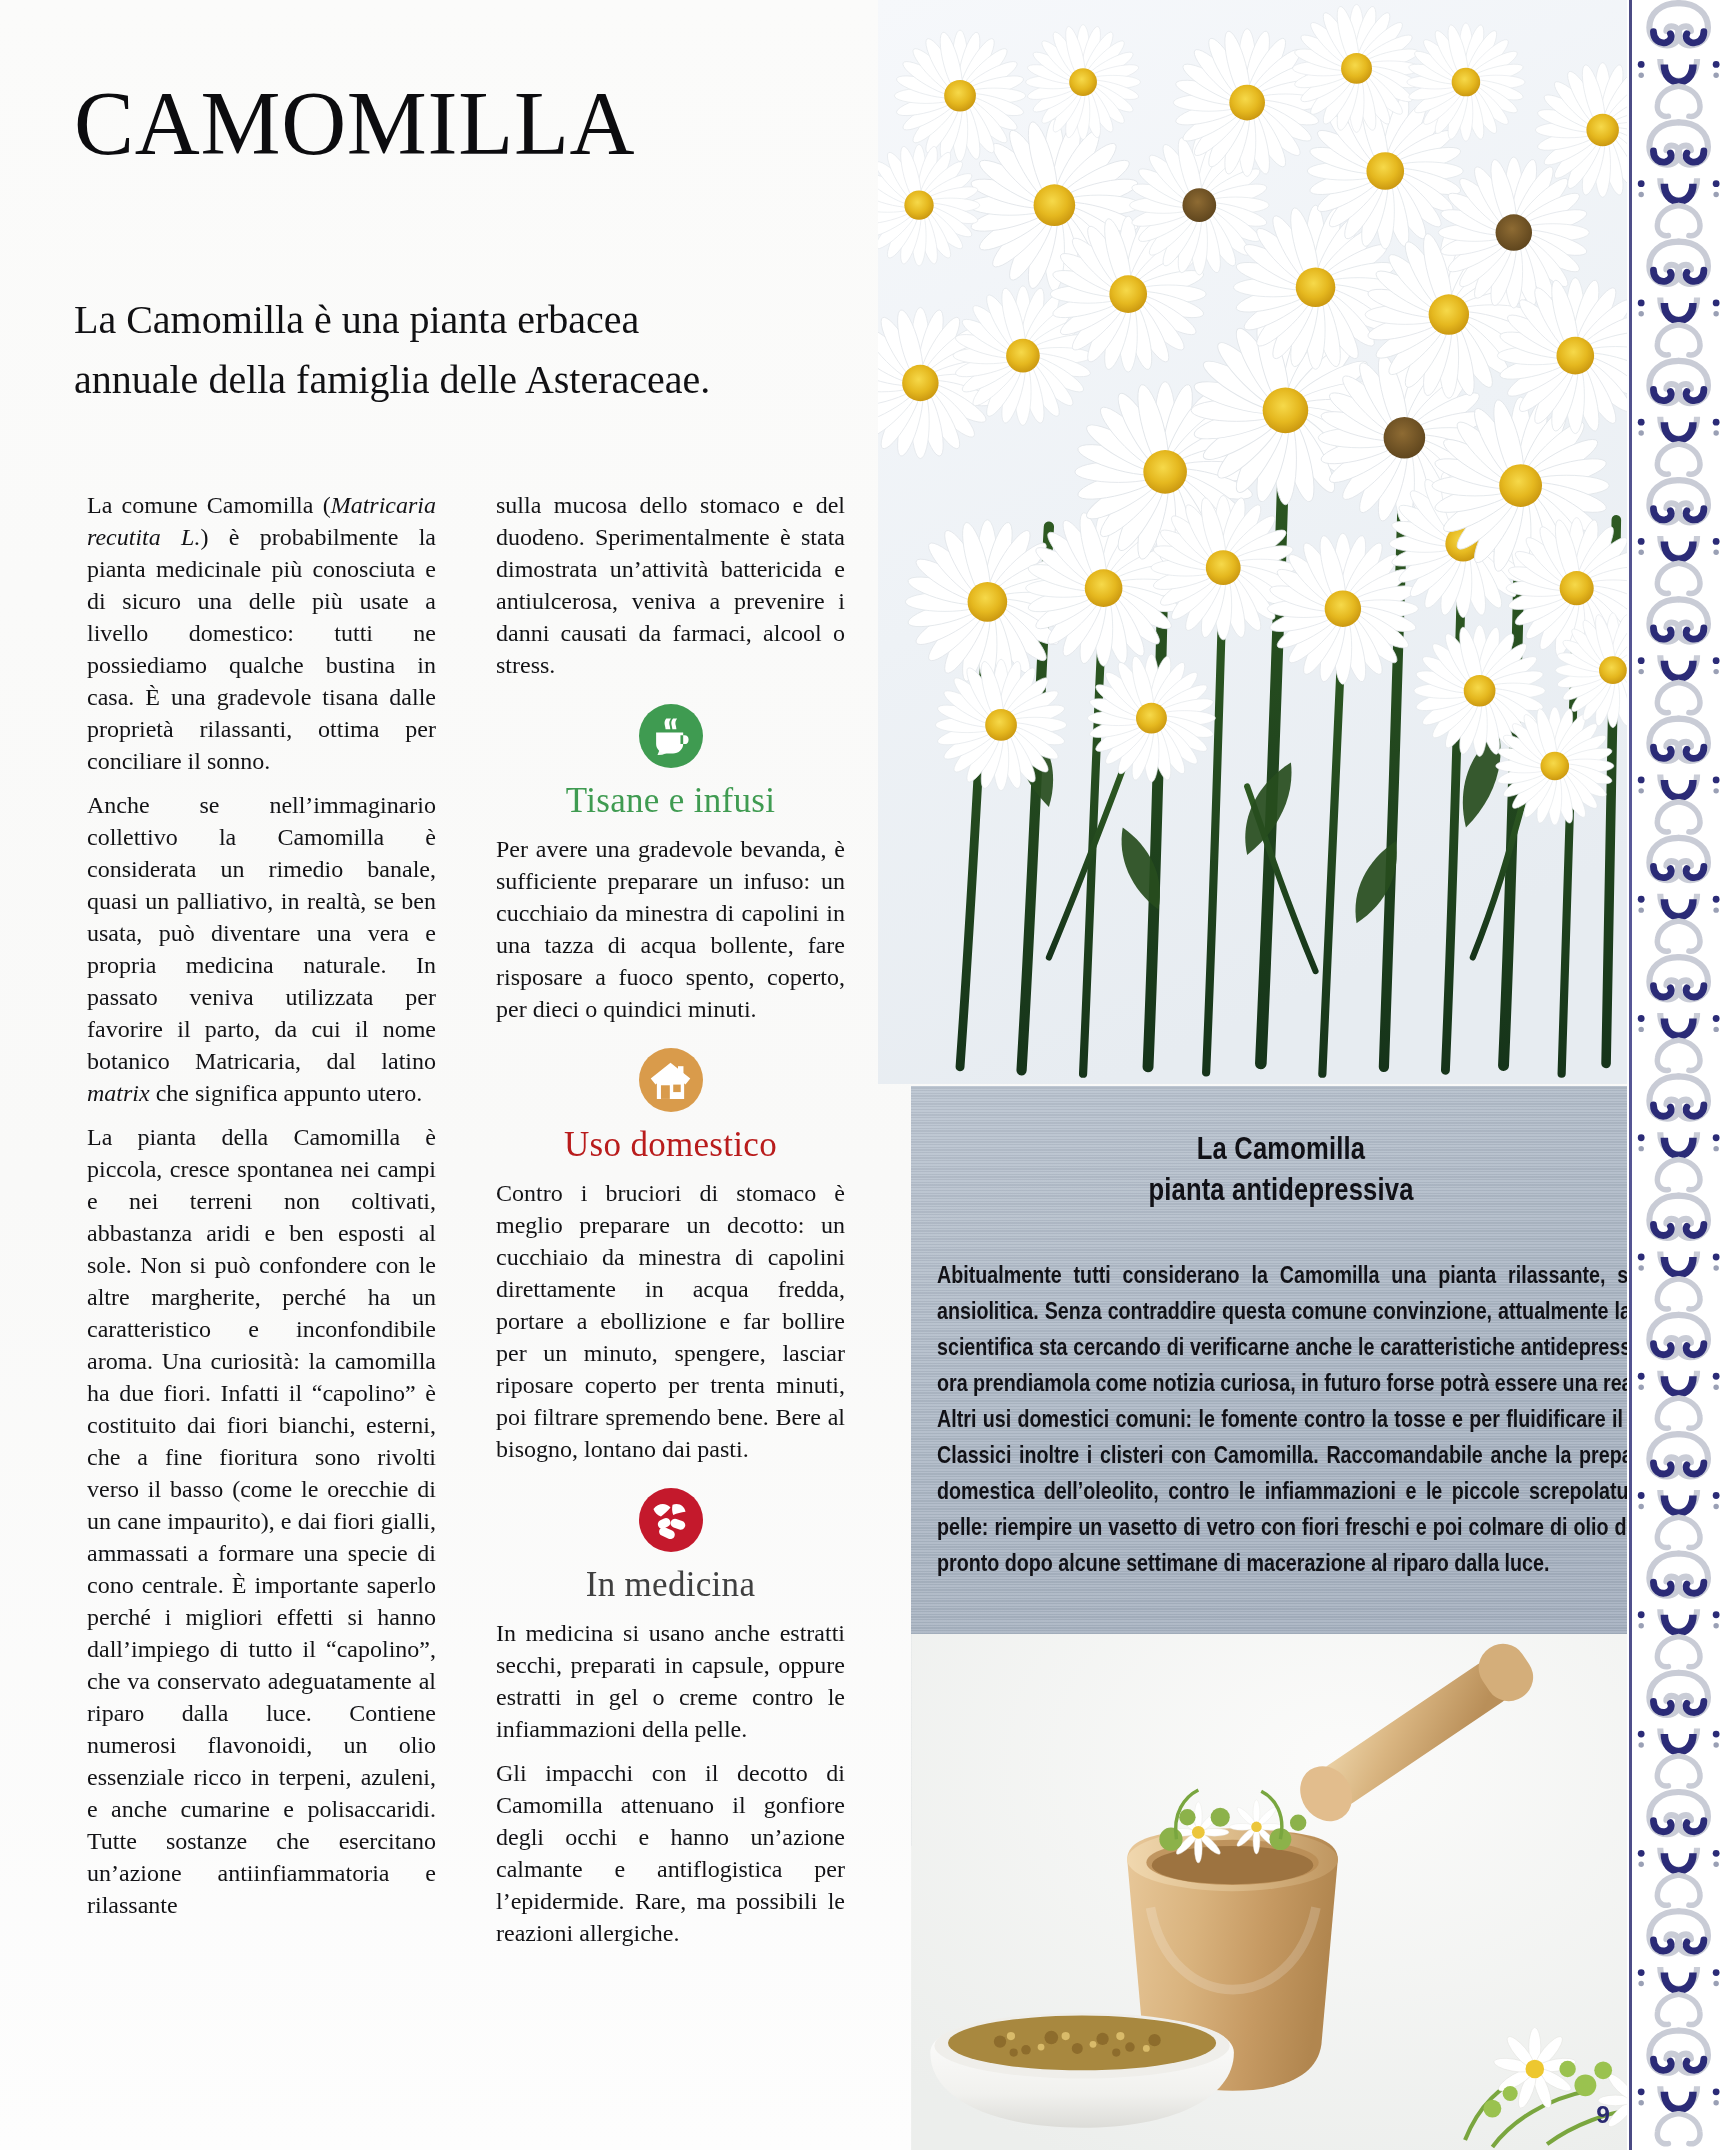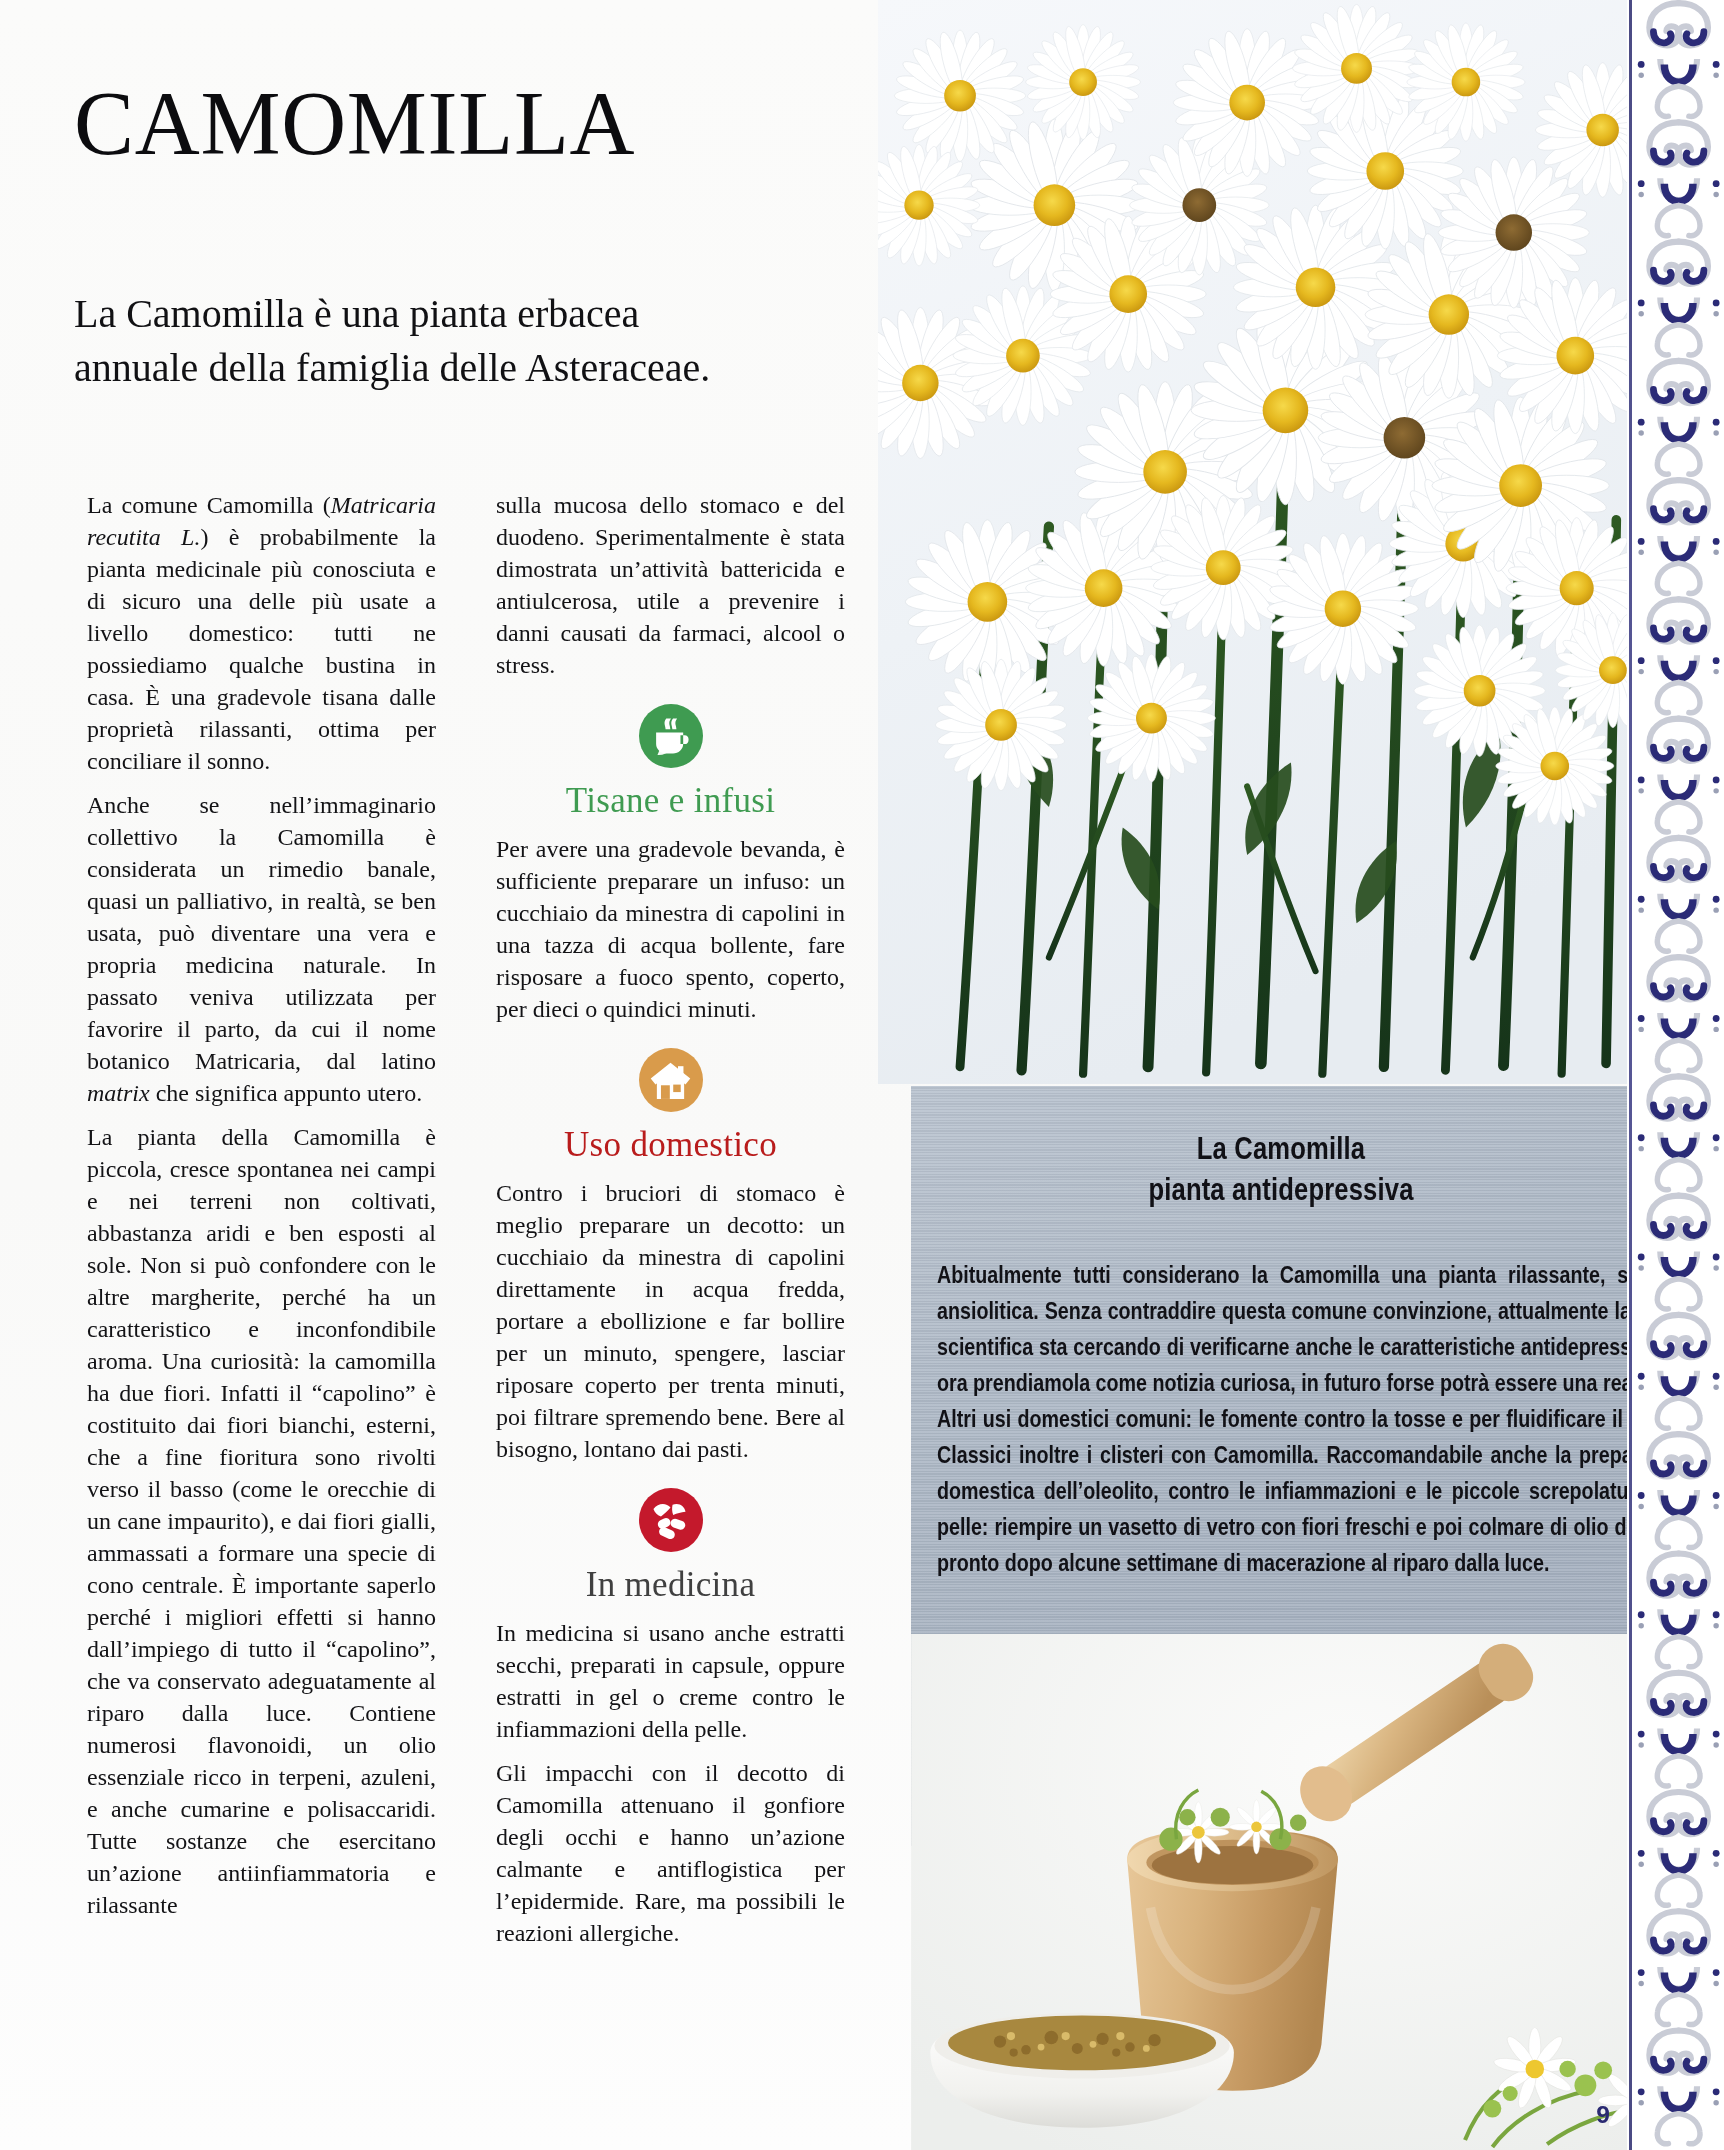--- a/index.html
+++ b/index.html
@@ -45,21 +45,21 @@
     letter-spacing:0.7px; color:#0c0c0f;
     font-weight:400;
   }
 
   
   #deck{
     position:absolute; left:74px; top:287px; width:766px;
     font-family:"Liberation Serif", serif;
     font-size:40px; line-height:1.35; color:#111114;
   }
-  #deck .l{ display:block; white-space:nowrap; }
+  #deck .l{ display:block; white-space:nowrap;margin-top:6px; }
 
   
   #flower-photo{
     position:absolute; left:878px; top:0px; width:752px; height:1084px;
     overflow:hidden;
     background:linear-gradient(175deg,#f4f6f9 0%,#eef1f5 45%,#e9edf1 100%);
   }
 
   
   .col{
@@ -1136,21 +1136,21 @@
     <span class="l">annuale della famiglia delle Asteraceae.</span>
   </div>
 
   <div class="col" id="col1">
     <p><span>La comune Camomilla (</span><i>Matricaria recutita L.</i><span>) è probabilmente la pianta medicinale più conosciuta e di sicuro una delle più usate a livello domestico: tutti ne possiediamo qualche bustina in casa. È una gradevole tisana dalle proprietà rilassanti, ottima per conciliare il sonno.</span></p>
     <p><span>Anche se nell’immaginario collettivo la Camomilla è considerata un rimedio banale, quasi un palliativo, in realtà, se ben usata, può diventare una vera e propria medicina naturale. In passato veniva utilizzata per favorire il parto, da cui il nome botanico Matricaria, dal latino </span><i>matrix</i><span> che significa appunto utero.</span></p>
     <p>La pianta della Camomilla è piccola, cresce spontanea nei campi e nei terreni non coltivati, abbastanza aridi e ben esposti al sole. Non si può confondere con le altre margherite, perché ha un caratteristico e inconfondibile aroma. Una curiosità: la camomilla ha due fiori. Infatti il “capolino” è costituito dai fiori bianchi, esterni, che a fine fioritura sono rivolti verso il basso (come le orecchie di un cane impaurito), e dai fiori gialli, ammassati a formare una specie di cono centrale. È importante saperlo perché i migliori effetti si hanno dall’impiego di tutto il “capolino”, che va conservato adeguatamente al riparo dalla luce. Contiene numerosi flavonoidi, un olio essenziale ricco in terpeni, azuleni, e anche cumarine e polisaccaridi. Tutte sostanze che esercitano un’azione antiinfiammatoria e rilassante</p>
   </div>
 
   <div class="col" id="col2">
-    <p>sulla mucosa dello stomaco e del duodeno. Sperimentalmente è stata dimostrata un’attività battericida e antiulcerosa, utile a prevenire i danni causati da farmaci, alcool o stress.</p>
+    <p>sulla mucosa dello stomaco e del duodeno. Sperimentalmente è stata dimostrata un’attività battericida e antiulcerosa, veniva a prevenire i danni causati da farmaci, alcool o stress.</p>
 
     <div class="sec-head">
       <span class="sec-badge badge-green">
         <svg width="46" height="46" viewBox="0 0 68 68" aria-hidden="true">
           <g fill="#ffffff">
             <path d="M27 8 c-5 6 -1 11 -1 16 l7 0 c0 -6 -4 -9 1 -16 z"></path>
             <path d="M37 8 c-5 6 -1 11 -1 16 l6 0 c0 -6 -4 -9 1 -16 z"></path>
             <path d="M12 29 l0 17 c0 8 7 14 15 14 l10 0 c8 0 15 -6 15 -14 l0 -17 z M48 33 l6 0 c4 0 6 3 6 6 c0 4 -2 7 -6 7 l-6 0 z"></path>
           </g>
           <path d="M14 62 c6 -18 20 -22 30 -24 c-4 12 -14 25 -30 24 z" fill="#ffffff" opacity=".95"></path>

